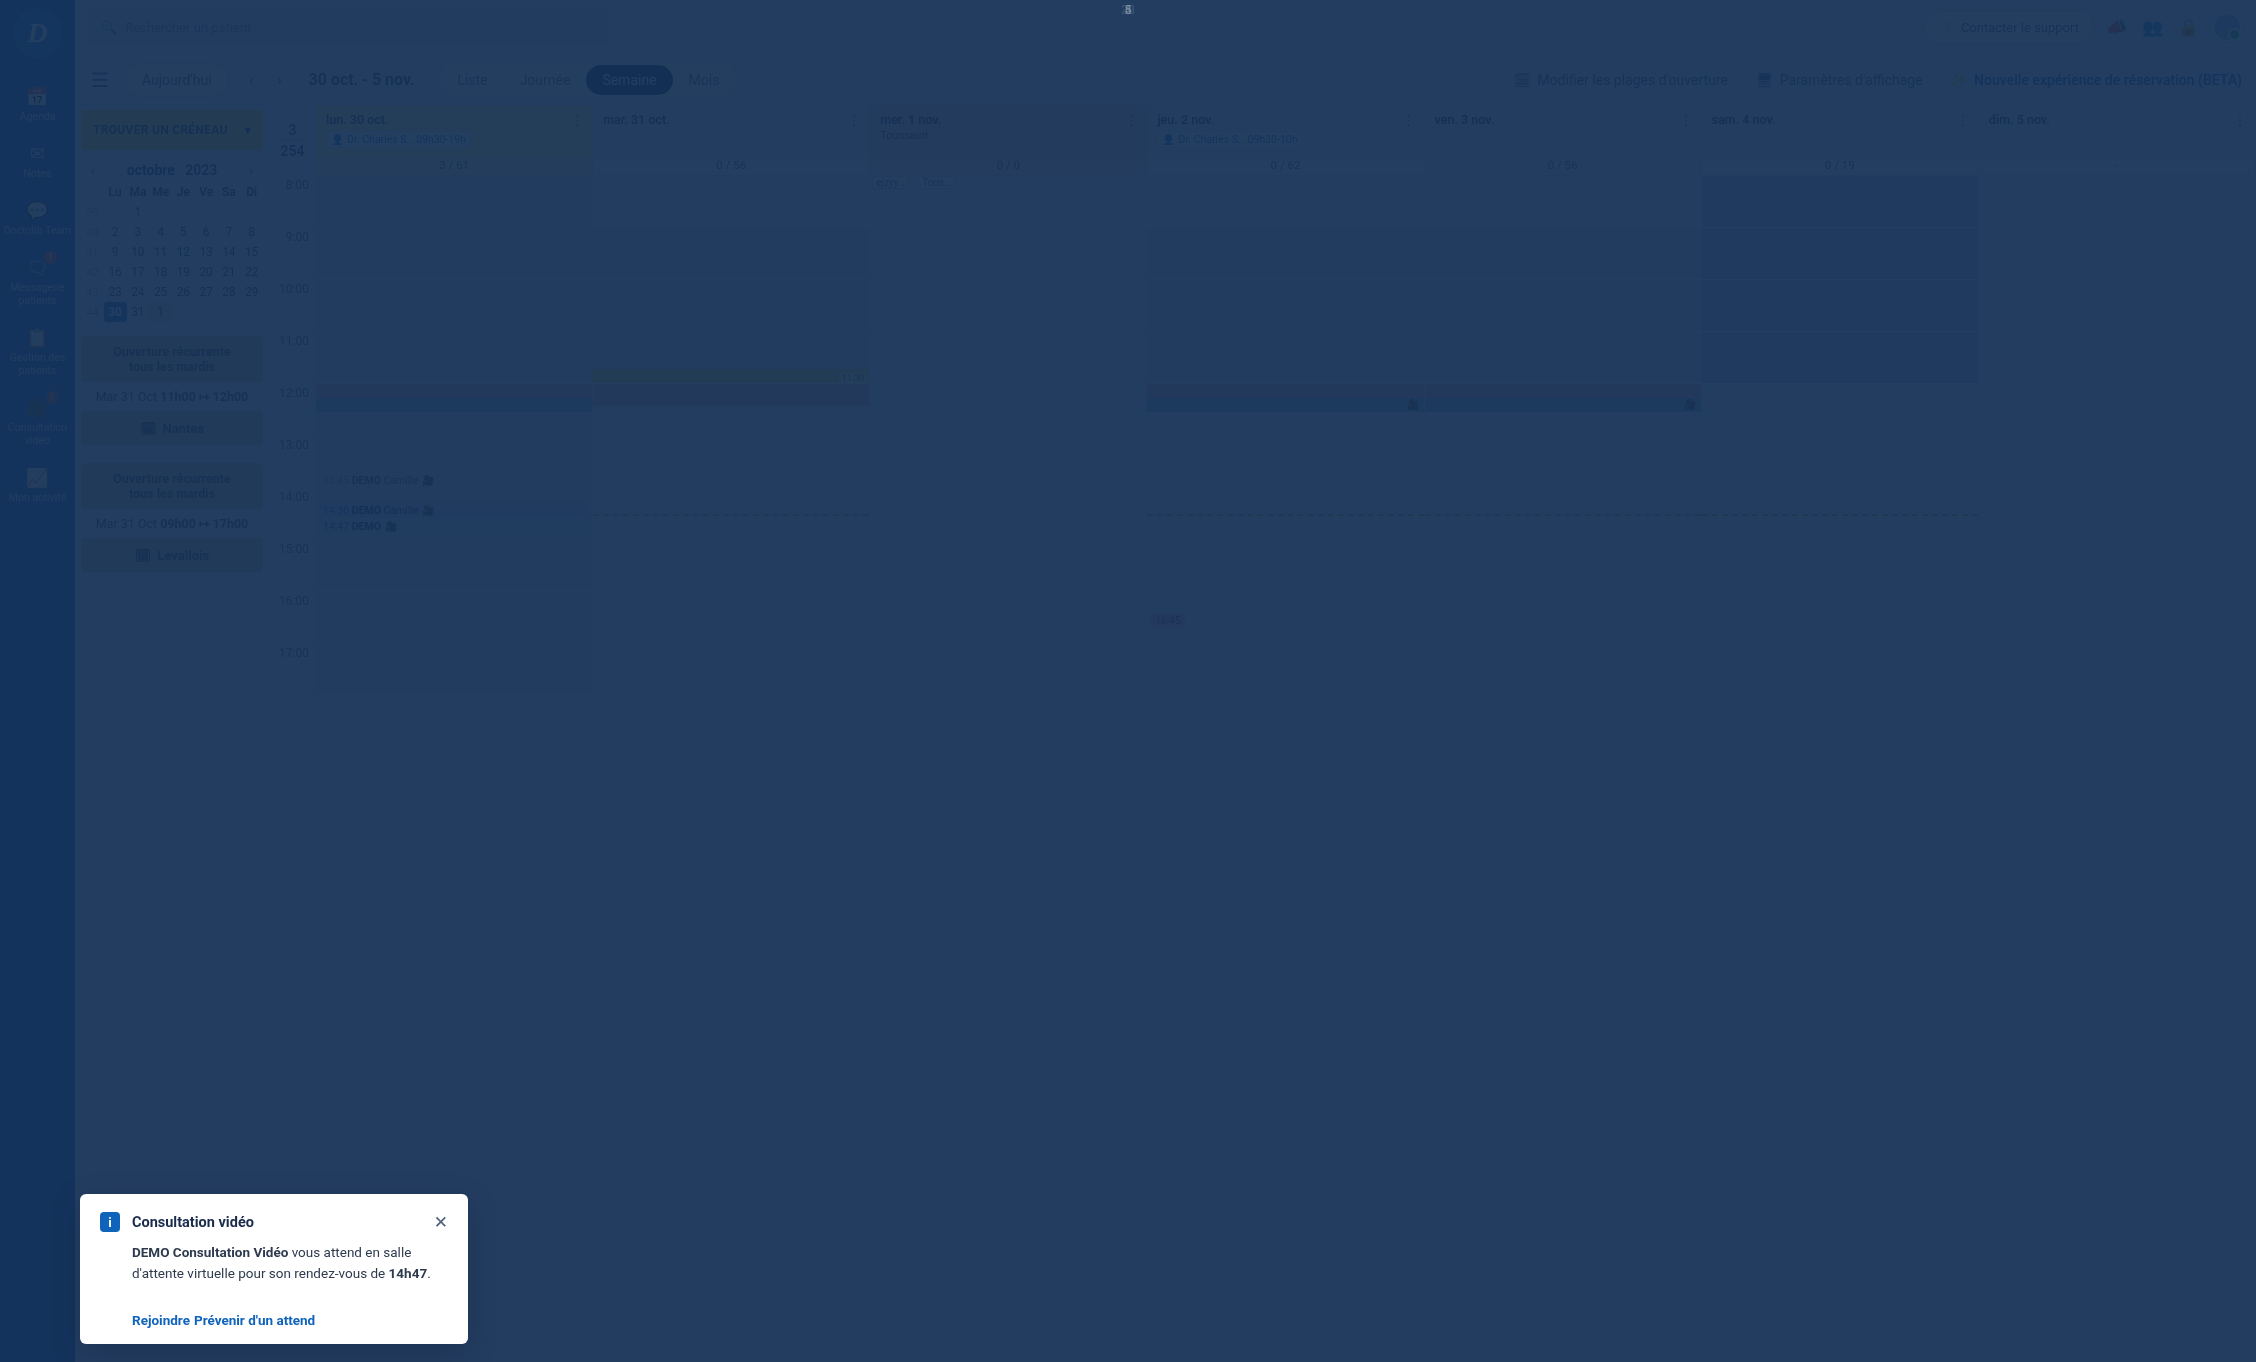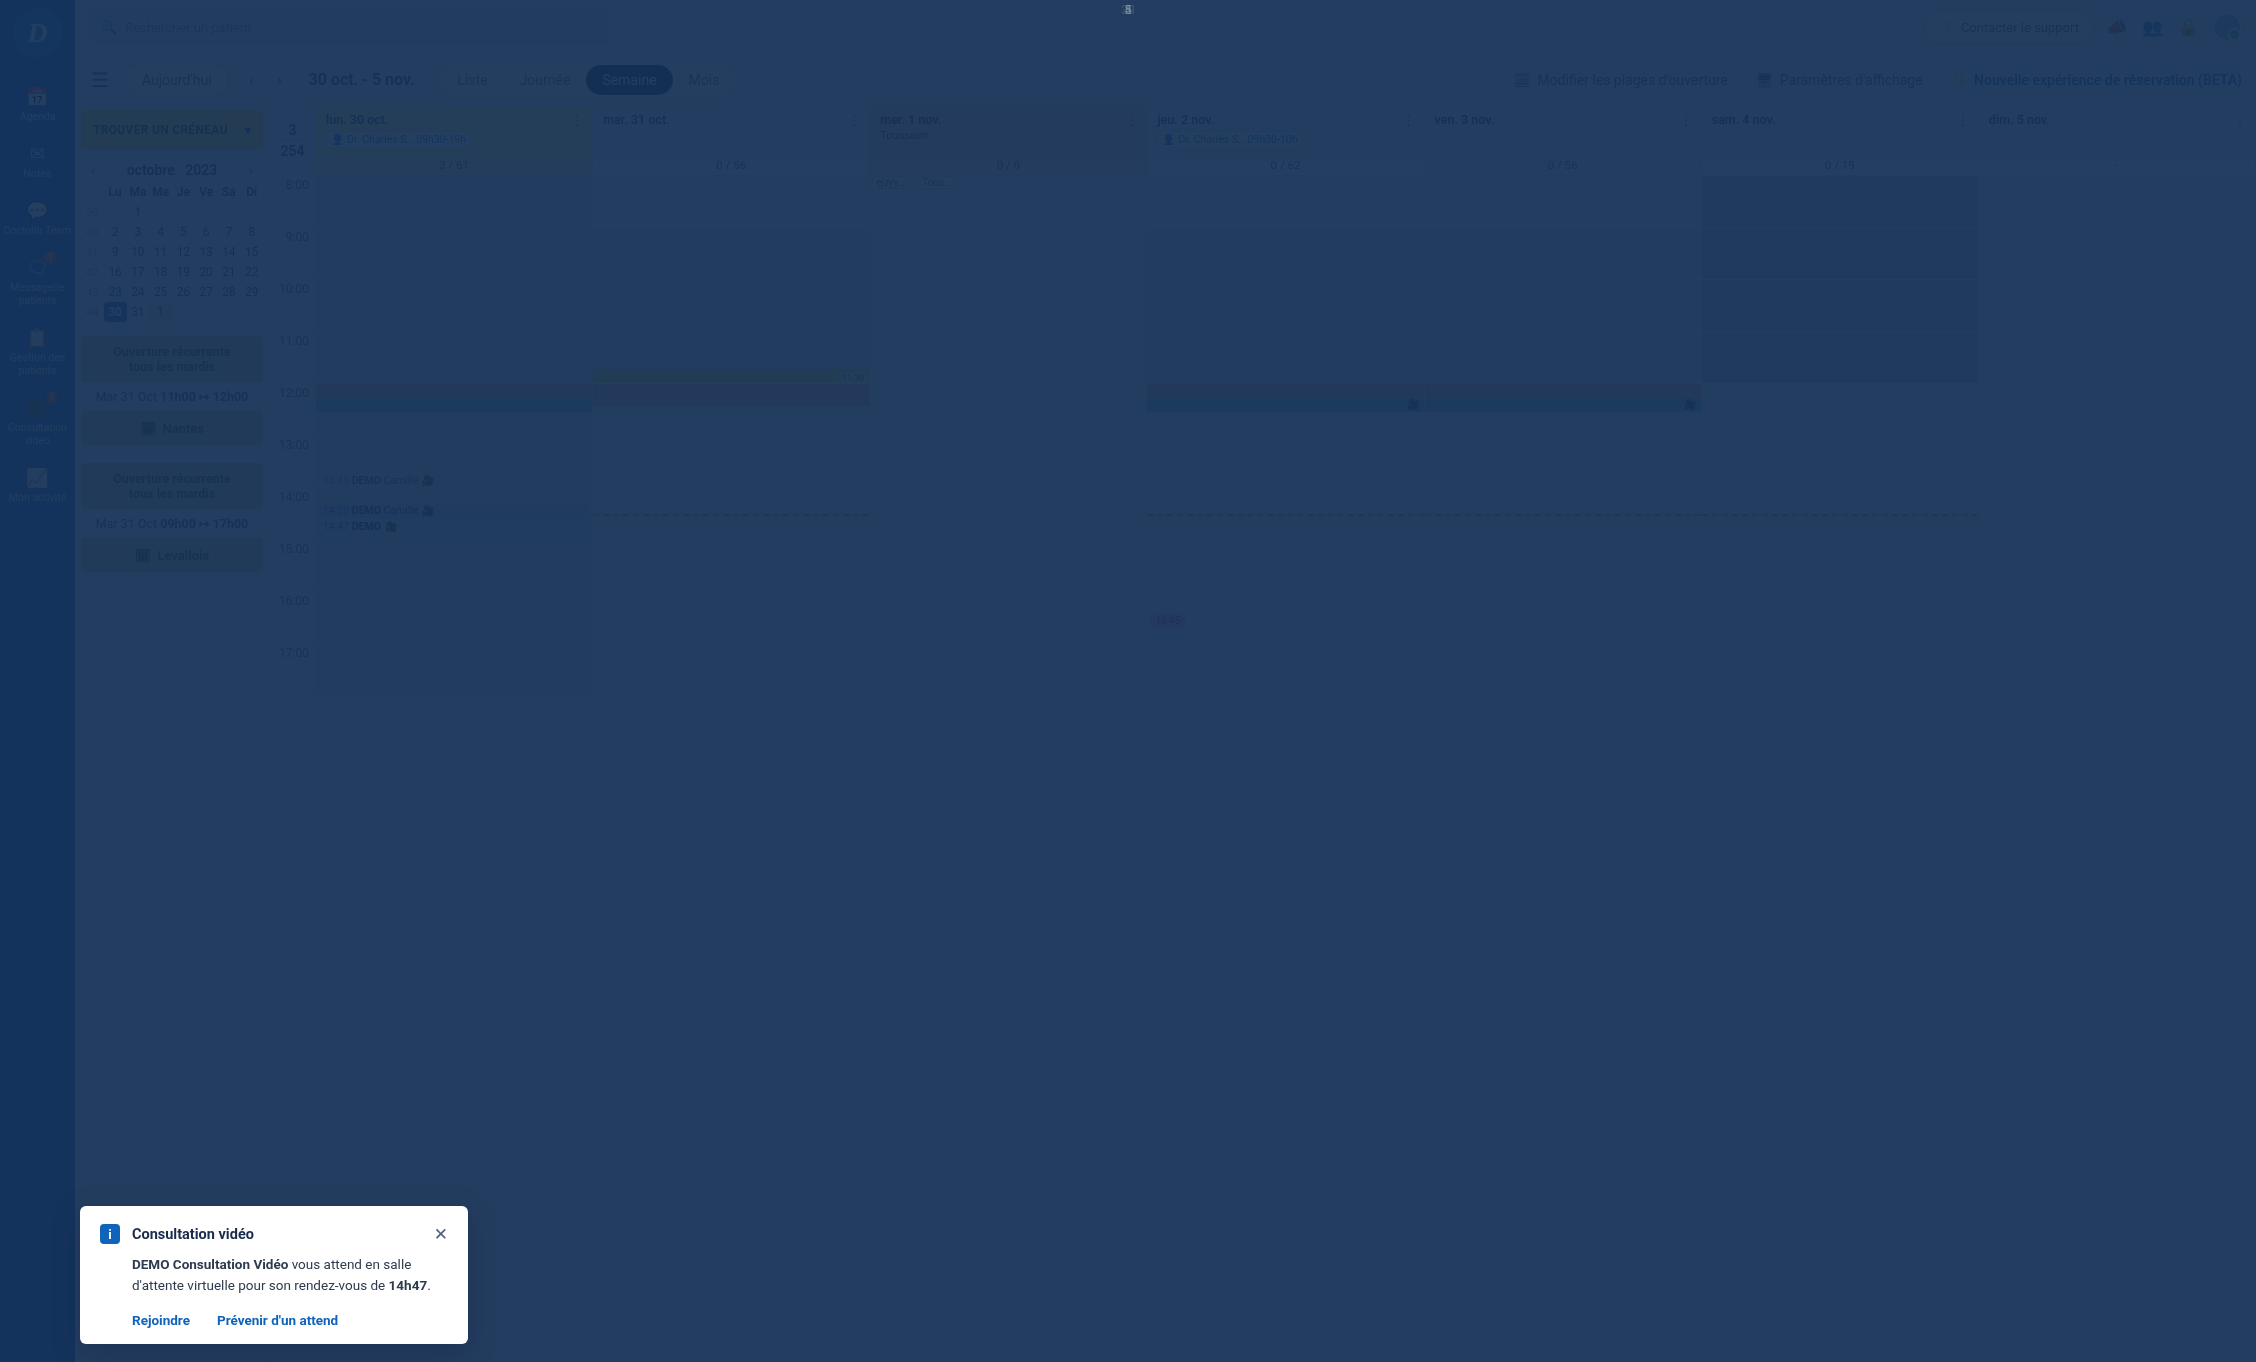--- a/index.html
+++ b/index.html
@@ -193,21 +193,21 @@
 }
 .popup .hdr { display: flex; align-items: center; gap: 12px; margin-bottom: 10px; }
 .popup .iico {
   width: 20px; height: 20px; background: #0f63bb; border-radius: 4px; color: #fff;
   display: flex; align-items: center; justify-content: center; font-size: 13px; font-weight: 700;
 }
 .popup .title { font-size: 14.5px; font-weight: 700; color: #1a2b4c; }
 .popup .close { margin-left: auto; font-size: 17px; color: #50617c; cursor: pointer; }
 .popup .body { font-size: 13.5px; color: #2e3b4e; line-height: 1.55; padding-left: 32px; }
 .popup .body b { font-weight: 700; }
-.popup .acts { display: flex; gap: 27px; padding-left: 32px; margin-top: 16px; align-items: center; }
+.popup .acts { display: flex; gap: 4px; padding-left: 32px; margin-top: 28px; align-items: center; }
 .popup .acts a { color: #0f63bb; font-weight: 700; font-size: 13.5px; text-decoration: none; }
 
 
 .dim { position: fixed; inset: 0; background: rgba(24,48,88,.22); pointer-events: none; z-index: 40; }
 </style>
 </head>
 <body>
 
 <div class="rail">
   <div class="logo">D</div>

